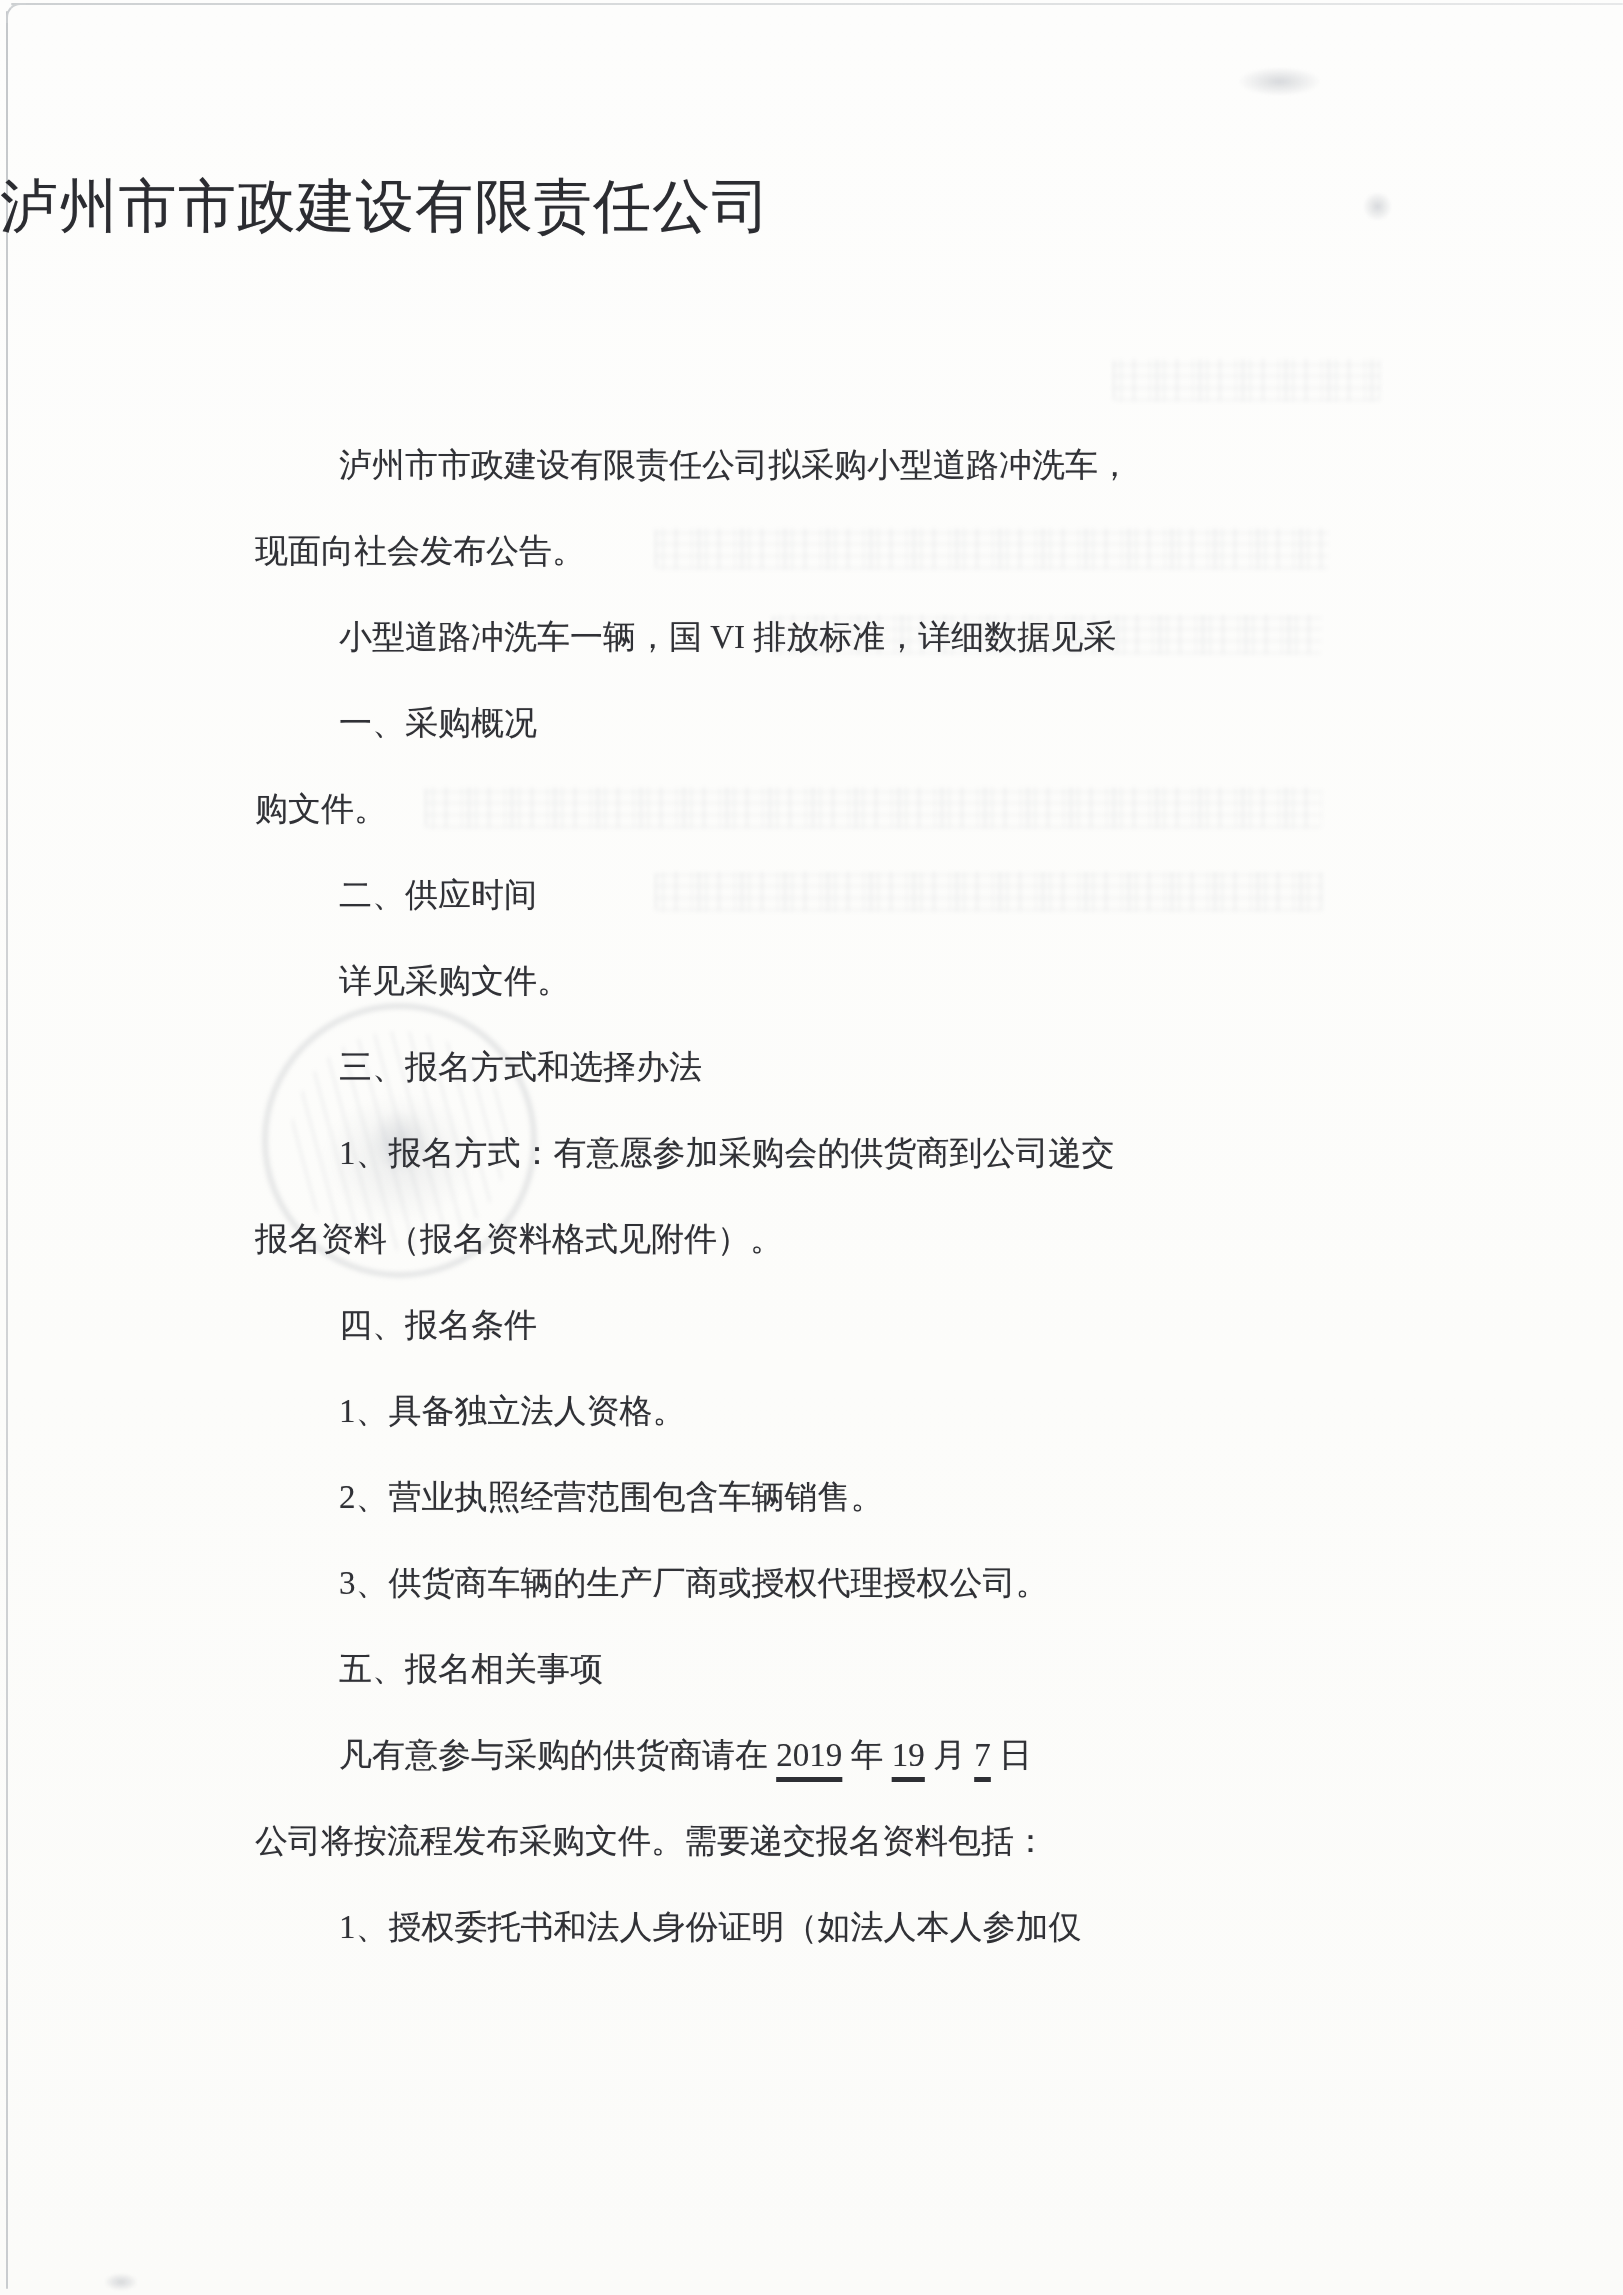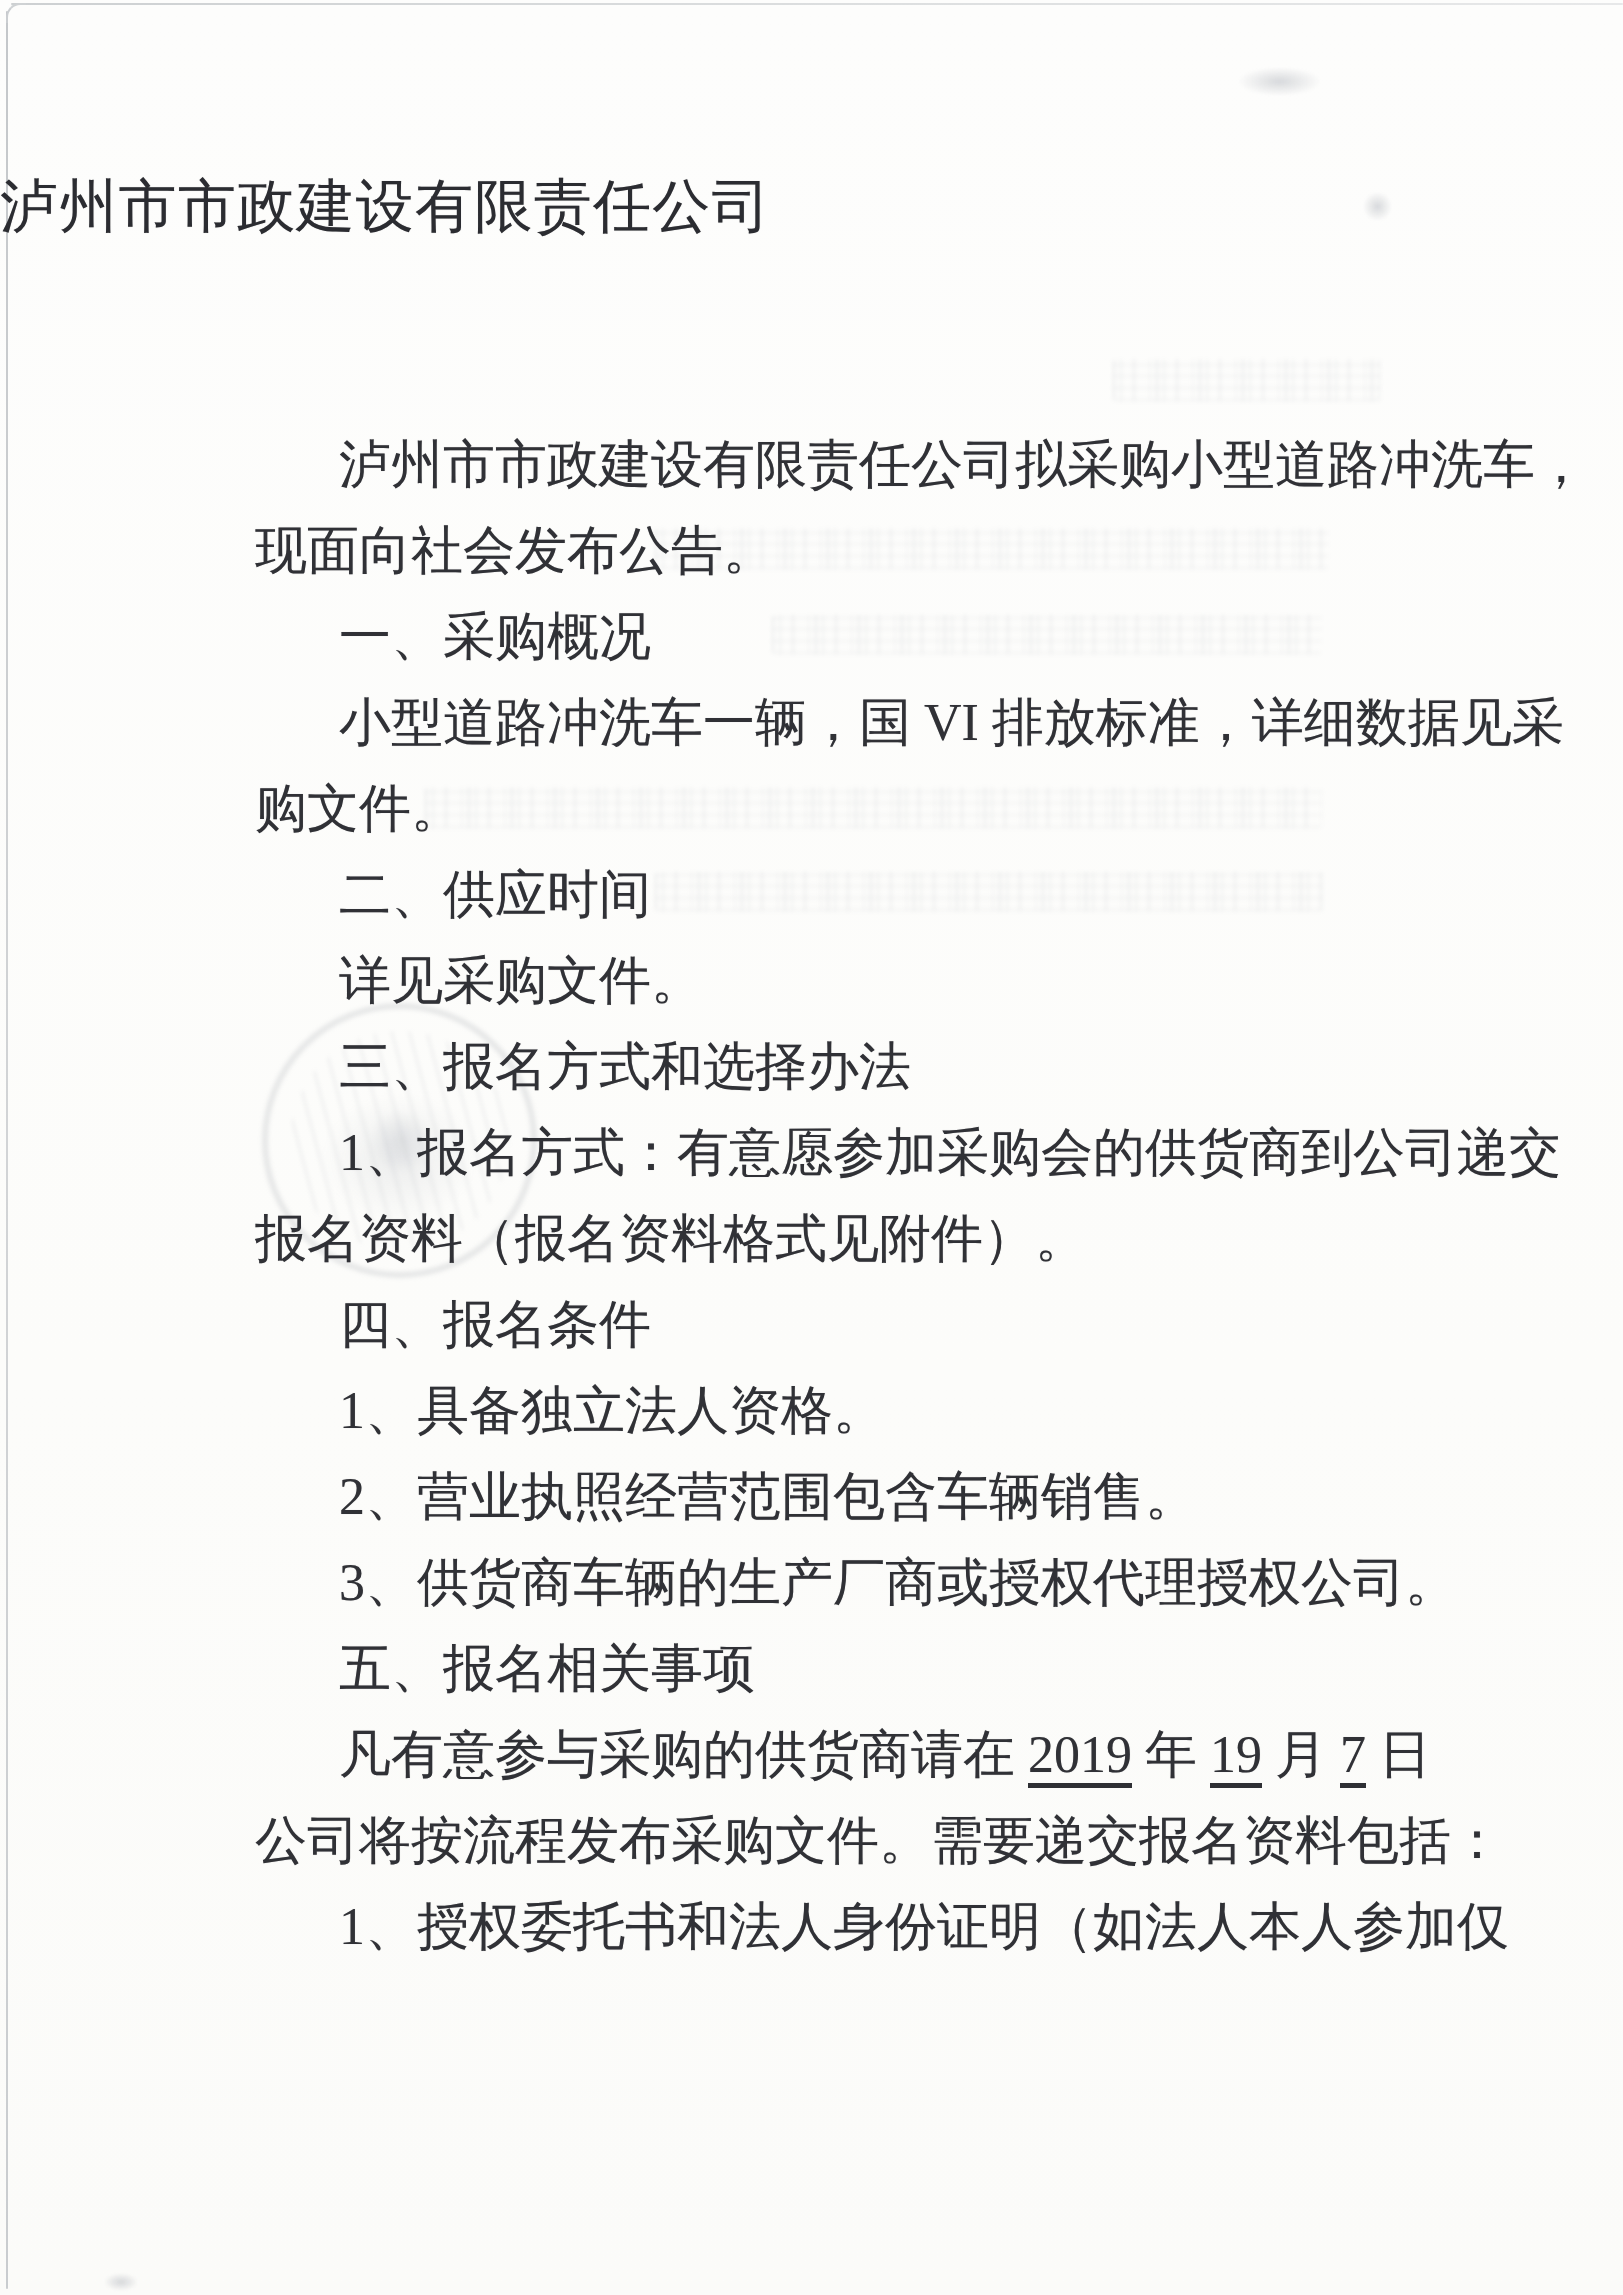--- a/index.html
+++ b/index.html
@@ -71,21 +71,21 @@
   
   .titles{
     position:absolute;left:0;top:165px;width:1623px;
     font-size:58px;line-height:84px;
     color:#2b2c31;
     letter-spacing:1.3px;
     text-shadow:0 0 0.7px rgba(40,40,46,.40);
   }
   .doc-body{
     position:absolute;left:255px;top:422px;width:1139px;
-    font-size:52px;line-height:86px;
+    font-size:33px;line-height:86px;
     text-shadow:0 0 0.7px rgba(44,45,51,.38);
   }
   .body-line{
     height:86px;
     white-space:nowrap;
   }
   .body-line.indent{padding-left:84px;}
   .u{
     text-decoration:underline;
     text-decoration-thickness:4.6px;
@@ -112,22 +112,22 @@
   <div class="ghost-blob" style="left:1358px;top:187px;width:39px;height:39px;"></div>
   <div class="ghost-blob" style="left:98px;top:2270px;width:46px;height:23.6px;"></div>
 
   <div class="titles">
     <div class="title-line">泸州市市政建设有限责任公司</div>
   </div>
 
   <div class="doc-body" id="doc-body">
       <div class="body-line indent">泸州市市政建设有限责任公司拟采购小型道路冲洗车，</div>
       <div class="body-line">现面向社会发布公告。</div>
+      <div class="body-line indent">小型道路冲洗车一辆，国 VI 排放标准，详细数据见采</div>
       <div class="body-line indent">一、采购概况</div>
-      <div class="body-line indent">小型道路冲洗车一辆，国 VI 排放标准，详细数据见采</div>
       <div class="body-line">购文件。</div>
       <div class="body-line indent">二、供应时间</div>
       <div class="body-line indent">详见采购文件。</div>
       <div class="body-line indent">三、报名方式和选择办法</div>
       <div class="body-line indent">1、报名方式：有意愿参加采购会的供货商到公司递交</div>
       <div class="body-line">报名资料（报名资料格式见附件）。</div>
       <div class="body-line indent">四、报名条件</div>
       <div class="body-line indent">1、具备独立法人资格。</div>
       <div class="body-line indent">2、营业执照经营范围包含车辆销售。</div>
       <div class="body-line indent">3、供货商车辆的生产厂商或授权代理授权公司。</div>

